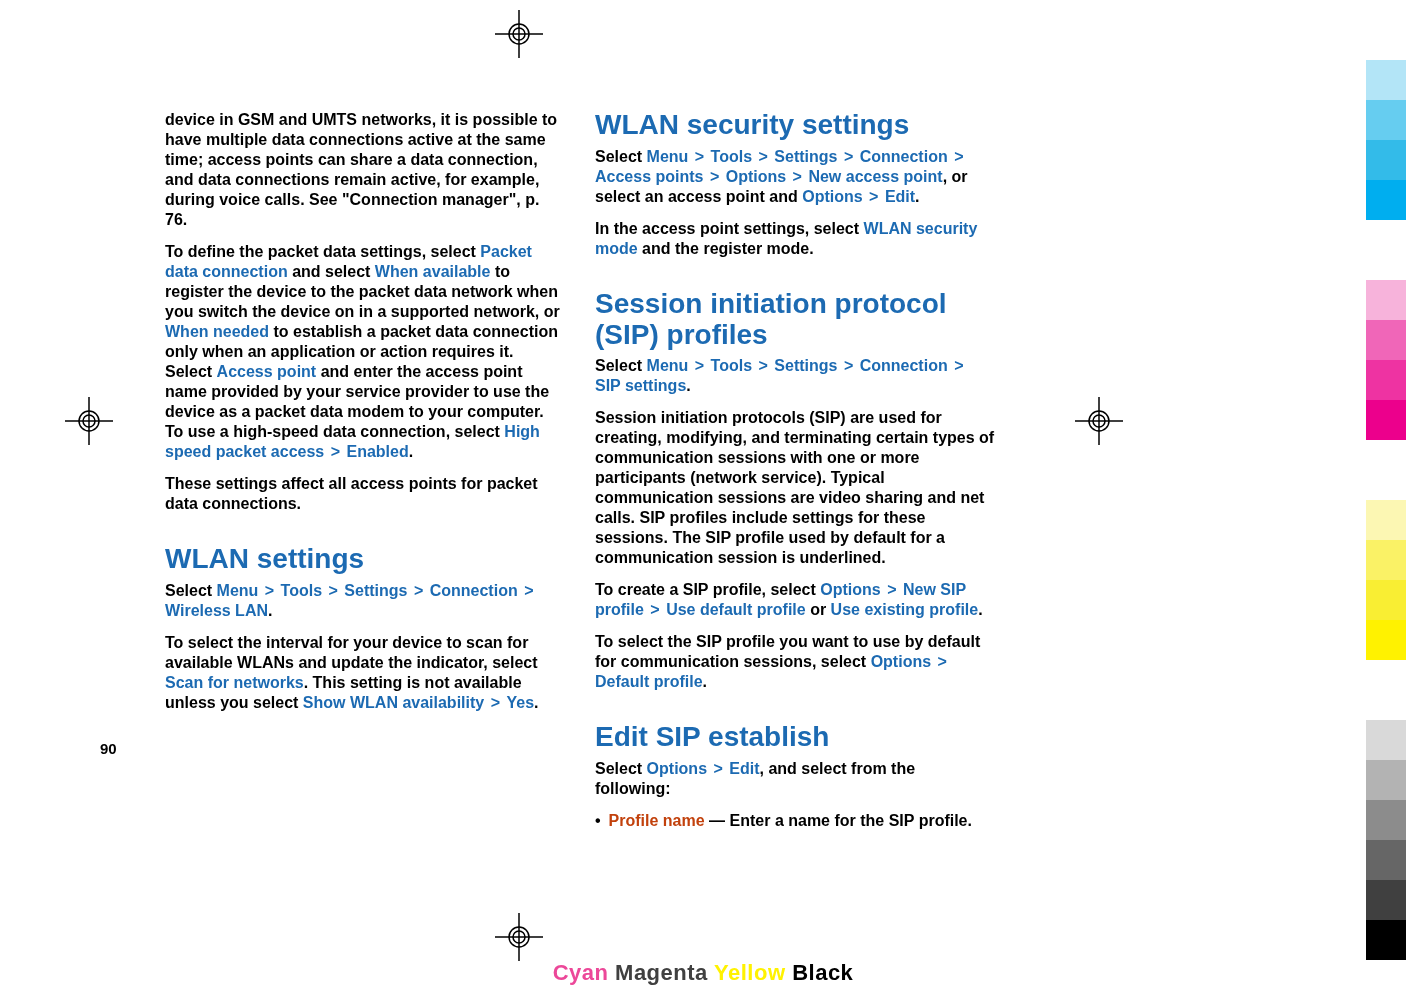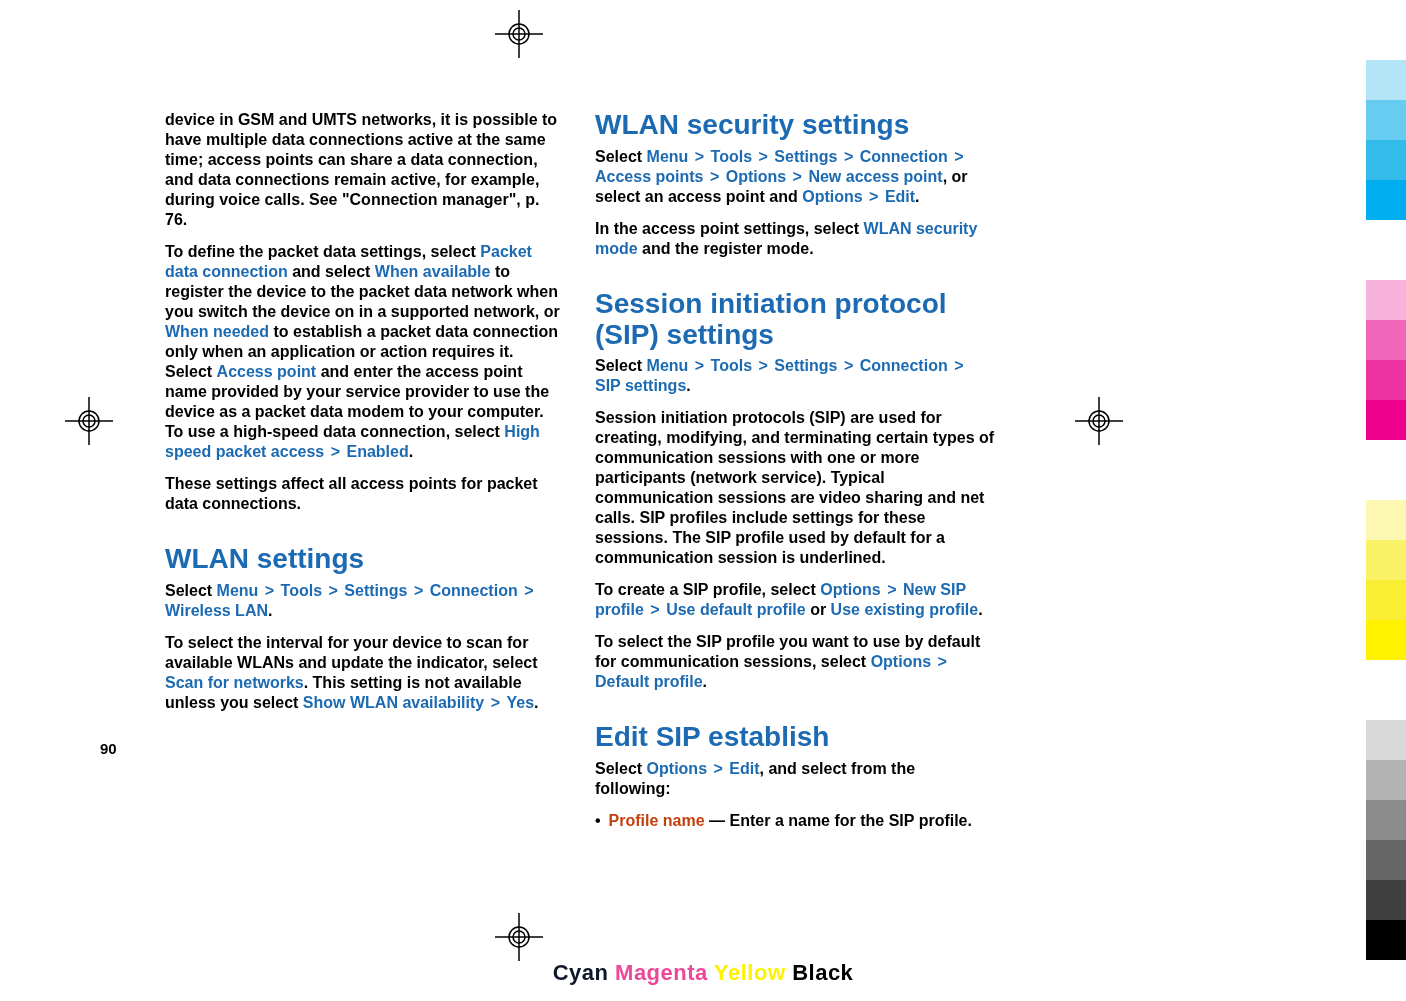--- a/index.html
+++ b/index.html
@@ -100,22 +100,22 @@
   .cmyk-footer {
     position: absolute;
     left: 0;
     right: 0;
     top: 960px;
     text-align: center;
     font-size: 22px;
     font-weight: 700;
     letter-spacing: 0.5px;
   }
-  .cmyk-footer .c { color: #0f172a; margin-top: 42px; }
-  .cmyk-footer .m { color: #ec4899; }
+  .cmyk-footer .c { color: #ec4899; margin-top: 42px; }
+  .cmyk-footer .m { color: #404040; }
   .cmyk-footer .y { color: #fff200; }
   .cmyk-footer .k { color: #000; }
 </style>
 </head>
 <body>
 
 <div class="page-area">
   <div class="two-col">
     <div class="col">
       <p class="body-text">device in GSM and UMTS networks, it is possible to have multiple data connections active at the same time; access points can share a data connection, and data connections remain active, for example, during voice calls. See "Connection manager", p. 76.</p>
@@ -142,21 +142,21 @@
       <h2 style="margin-top:0">WLAN security settings</h2>
 
       <p class="body-text">
         <span>Select </span><span class="link">Menu</span><span class="gt"> &gt; </span><span class="link">Tools</span><span class="gt"> &gt; </span><span class="link">Settings</span><span class="gt"> &gt; </span><span class="link">Connection</span><span class="gt"> &gt; </span><span class="link">Access points</span><span class="gt"> &gt; </span><span class="link">Options</span><span class="gt"> &gt; </span><span class="link">New access point</span><span>, or select an access point and </span><span class="link">Options</span><span class="gt"> &gt; </span><span class="link">Edit</span><span>.</span>
       </p>
 
       <p class="body-text">
         <span>In the access point settings, select </span><span class="link">WLAN security mode</span><span> and the register mode.</span>
       </p>
 
-      <h2>Session initiation protocol (SIP) settings</h2>
+      <h2>Session initiation protocol (SIP) profiles</h2>
 
       <p class="body-text">
         <span>Select </span><span class="link">Menu</span><span class="gt"> &gt; </span><span class="link">Tools</span><span class="gt"> &gt; </span><span class="link">Settings</span><span class="gt"> &gt; </span><span class="link">Connection</span><span class="gt"> &gt; </span><span class="link">SIP settings</span><span>.</span>
       </p>
 
       <p class="body-text">Session initiation protocols (SIP) are used for creating, modifying, and terminating certain types of communication sessions with one or more participants (network service). Typical communication sessions are video sharing and net calls. SIP profiles include settings for these sessions. The SIP profile used by default for a communication session is underlined.</p>
 
       <p class="body-text">
         <span>To create a SIP profile, select </span><span class="link">Options</span><span class="gt"> &gt; </span><span class="link">New SIP profile</span><span class="gt"> &gt; </span><span class="link">Use default profile</span><span> or </span><span class="link">Use existing profile</span><span>.</span>
       </p>

